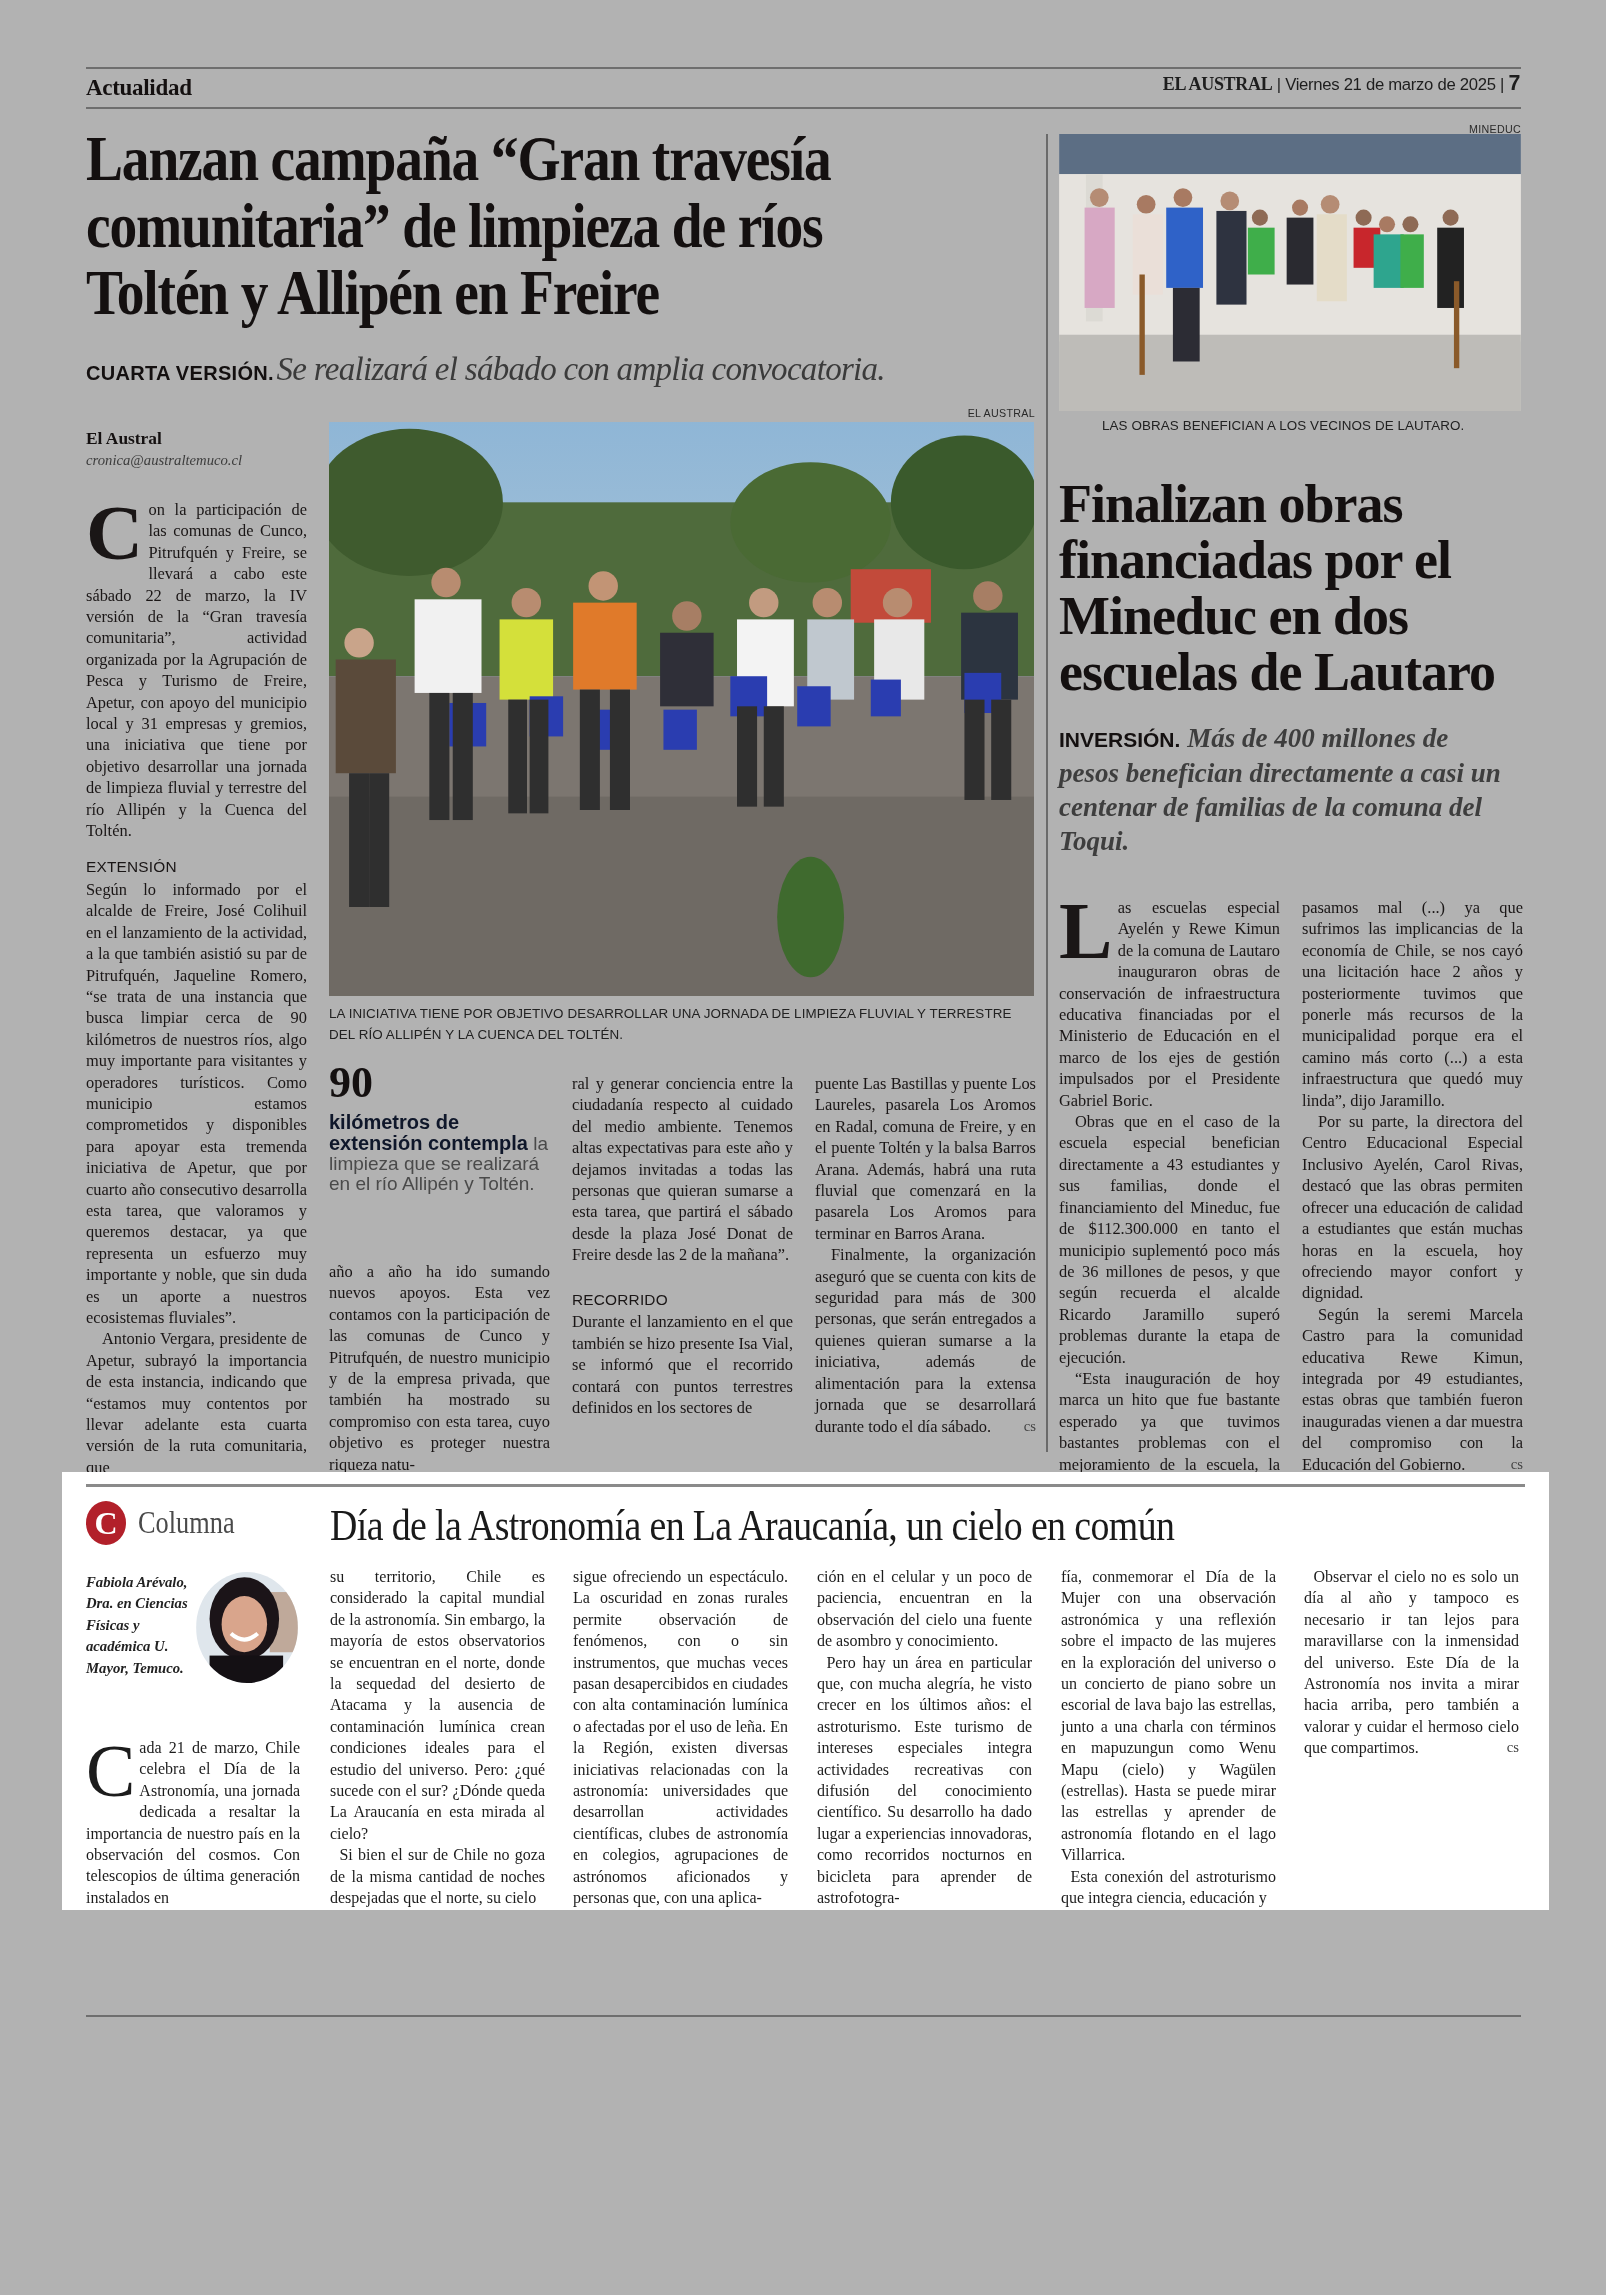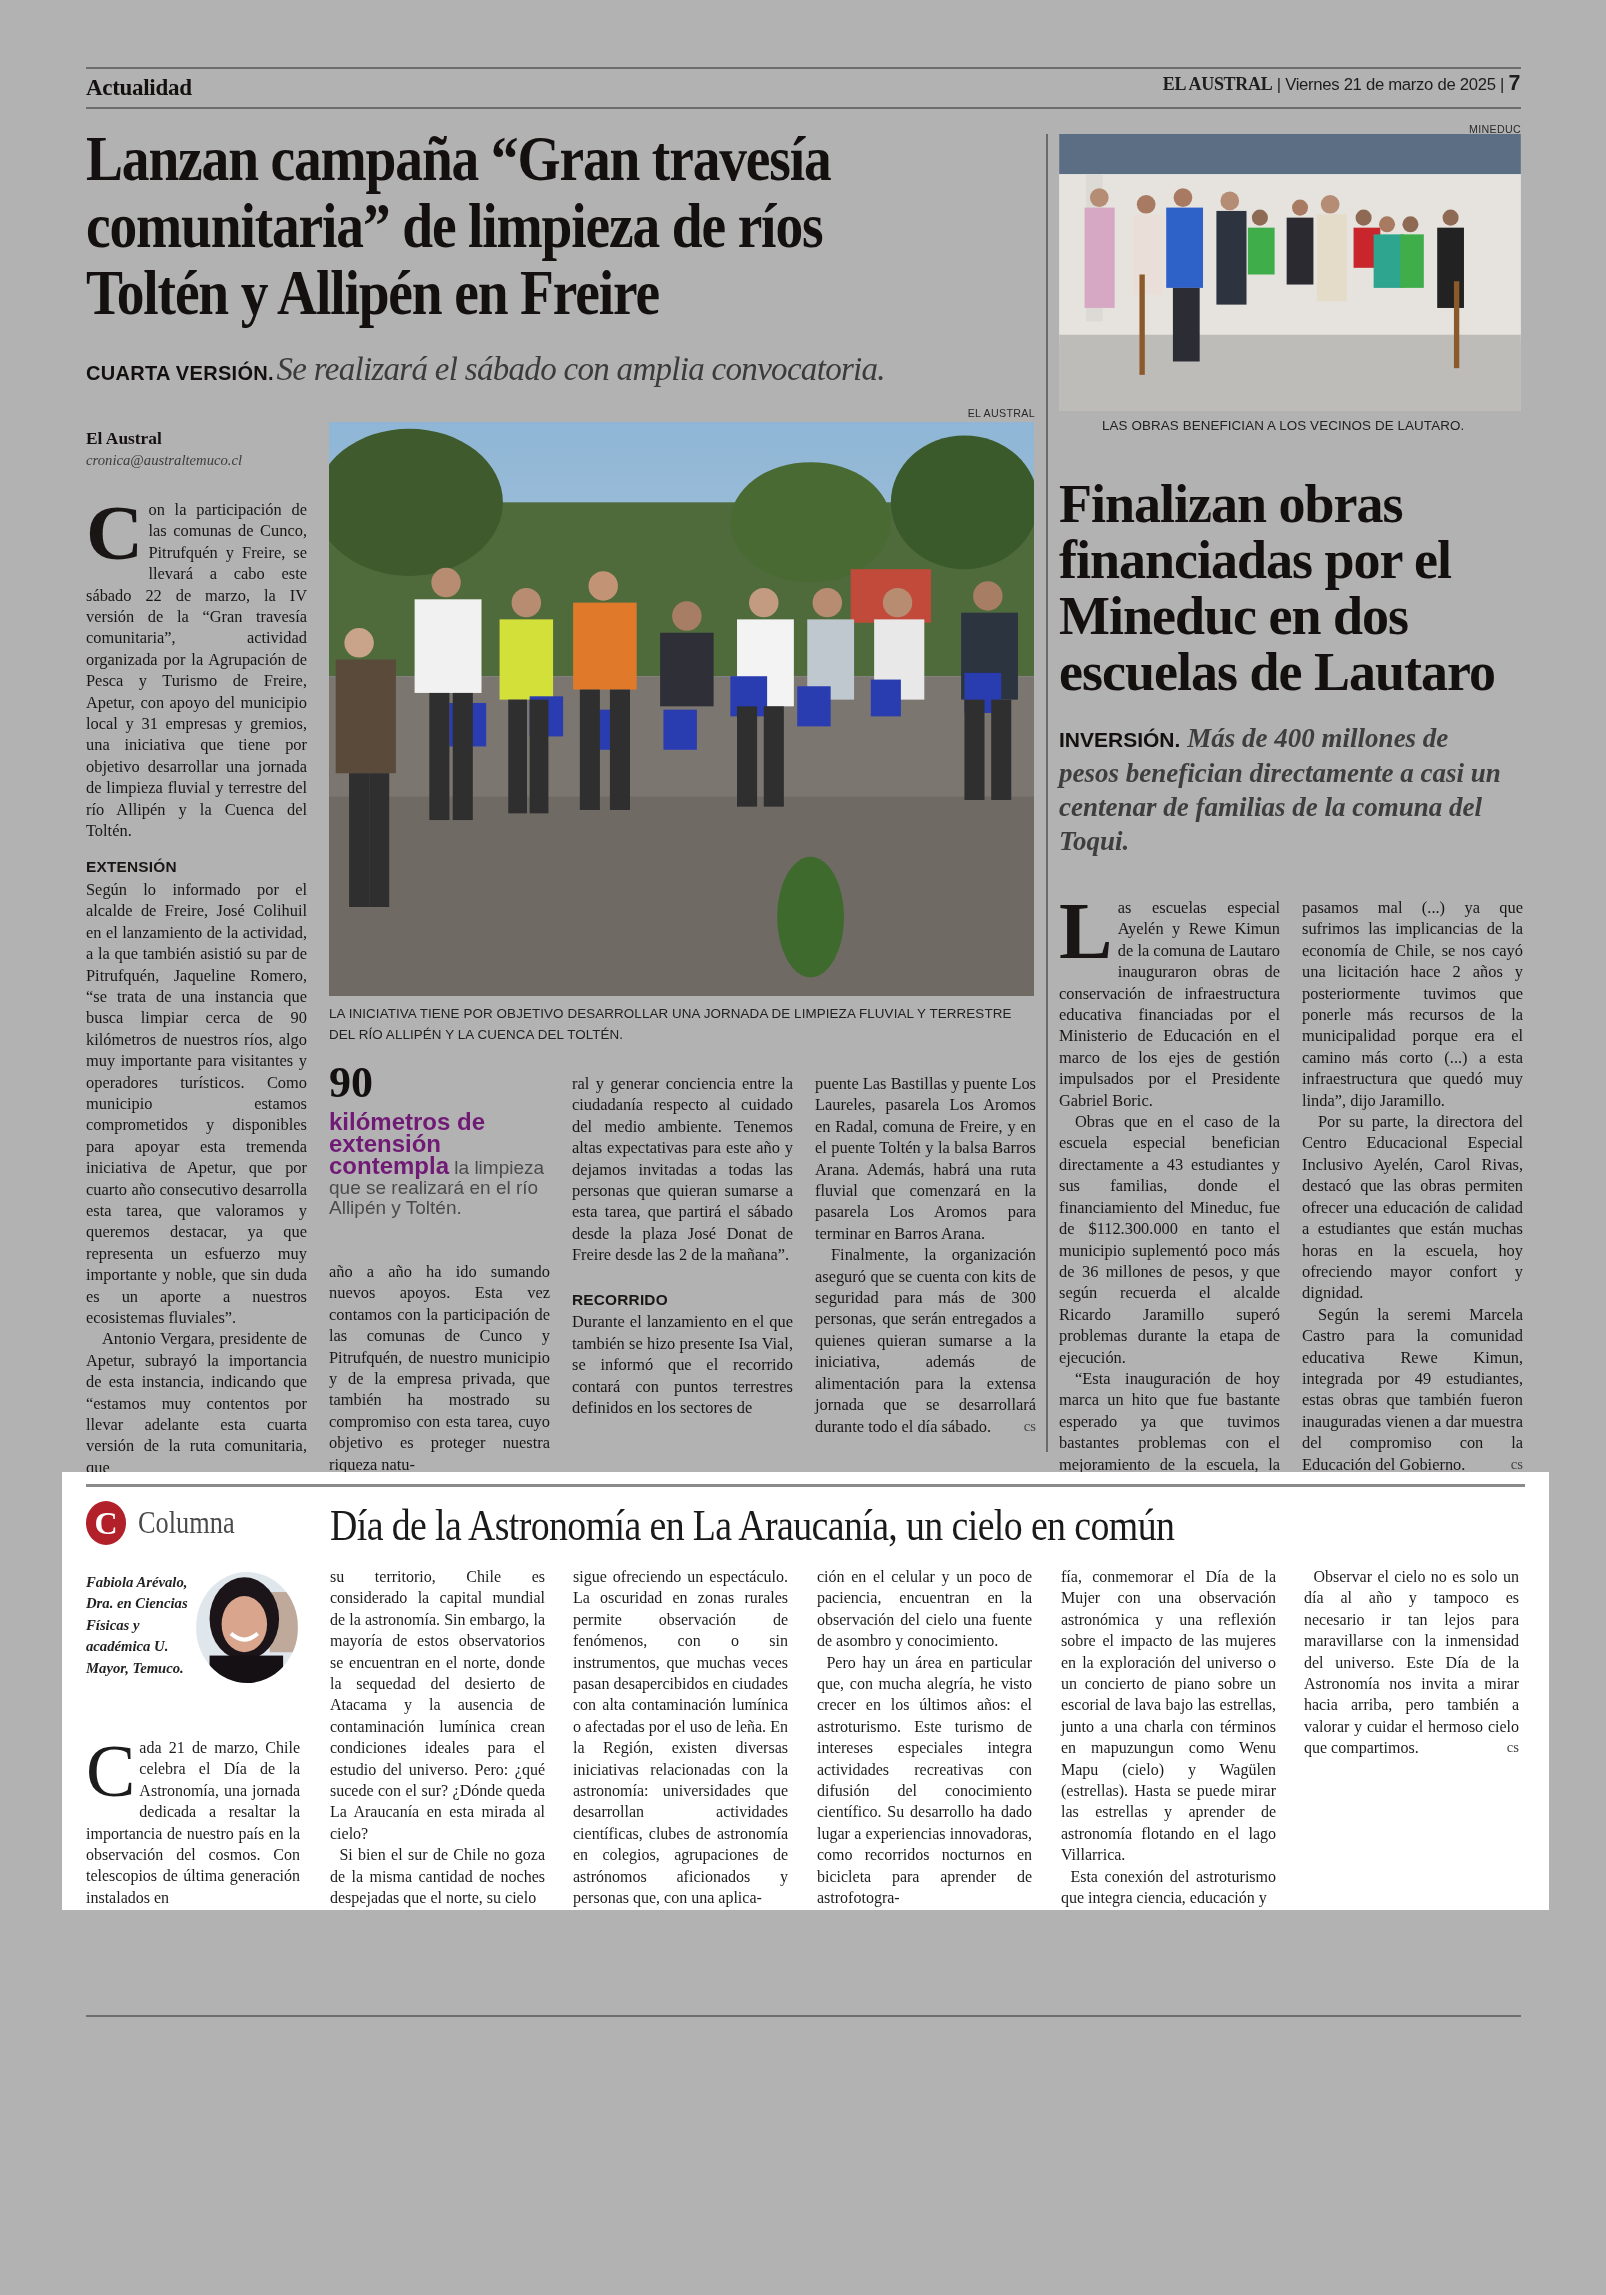--- a/index.html
+++ b/index.html
@@ -20,29 +20,29 @@
   .vline { position: absolute; top: 134px; left: 1046px; width: 2px; height: 1318px; background: #6a6a6a; }
 
   .byline { left: 86px; top: 428px; width: 221px; }
   .byline .name { font-weight: bold; font-size: 17.4px; }
   .byline .mail { font-style: italic; font-size: 14.7px; color: #3d3d3d; margin-top: 2.7px; }
 
   .body { font-family: "Liberation Serif", serif; font-size: 16.4px; line-height: 21.4px; text-align: justify; hyphens: manual; color: #1a1616; }
   .body p { text-indent: 16px; }
   .body p.first { text-indent: 0; }
   .drop { float: left; font-family: "Liberation Serif", serif; font-weight: bold; font-size: 79px; line-height: 62px; margin: 2.7px 5.4px 0 0; }
-  .subhead { font-family: "Liberation Sans", sans-serif; font-weight: bold; font-size: 15.4px; margin: 14.7px 0 1.3px; letter-spacing: 0.2px; }
+  .subhead { font-family: "Liberation Sans", sans-serif; font-weight: normal; font-size: 15.4px; margin: 14.7px 0 1.3px; letter-spacing: 0.2px; }
 
   .photo { overflow: hidden; }
   .credit { font-family: "Liberation Sans", sans-serif; font-size: 10.7px; color: #2a2a2a; letter-spacing: 0.3px; text-align: right; }
   .caption { font-family: "Liberation Sans", sans-serif; font-size: 13.4px; line-height: 21px; color: #222; letter-spacing: 0.1px; }
 
   .pullnum { font-family: "Liberation Serif", serif; font-weight: bold; font-size: 44px; line-height: 44px; }
   .pulltxt { font-family: "Liberation Sans", sans-serif; font-size: 19px; line-height: 20px; color: #4a4a4a; }
-  .pulltxt b { color: #701a75; font-size: 24px; }
+  .pulltxt b { color: #0f172a; font-size: 20px; }
 
   .h2 { left: 1059px; top: 476px; width: 468px; font-family: "Liberation Serif", serif; font-weight: bold; font-size: 54px; line-height: 56px; letter-spacing: -1px; }
   .deck2 { left: 1059px; top: 721px; width: 455px; font-size: 28px; line-height: 33px; }
   .deck2 .kicker { font-family: "Liberation Sans", sans-serif; font-weight: bold; font-size: 21px; }
   .deck2 .sub { font-family: "Liberation Serif", serif; font-style: italic; font-weight: bold; color: #3e3e3e; font-size: 27px; }
 
   .endmark { float: right; font-size: 14.7px; color: #444; }
 
   
   .colbox { position: absolute; left: 62px; top: 1472px; width: 1487px; height: 438px; background: #ffffff; }

